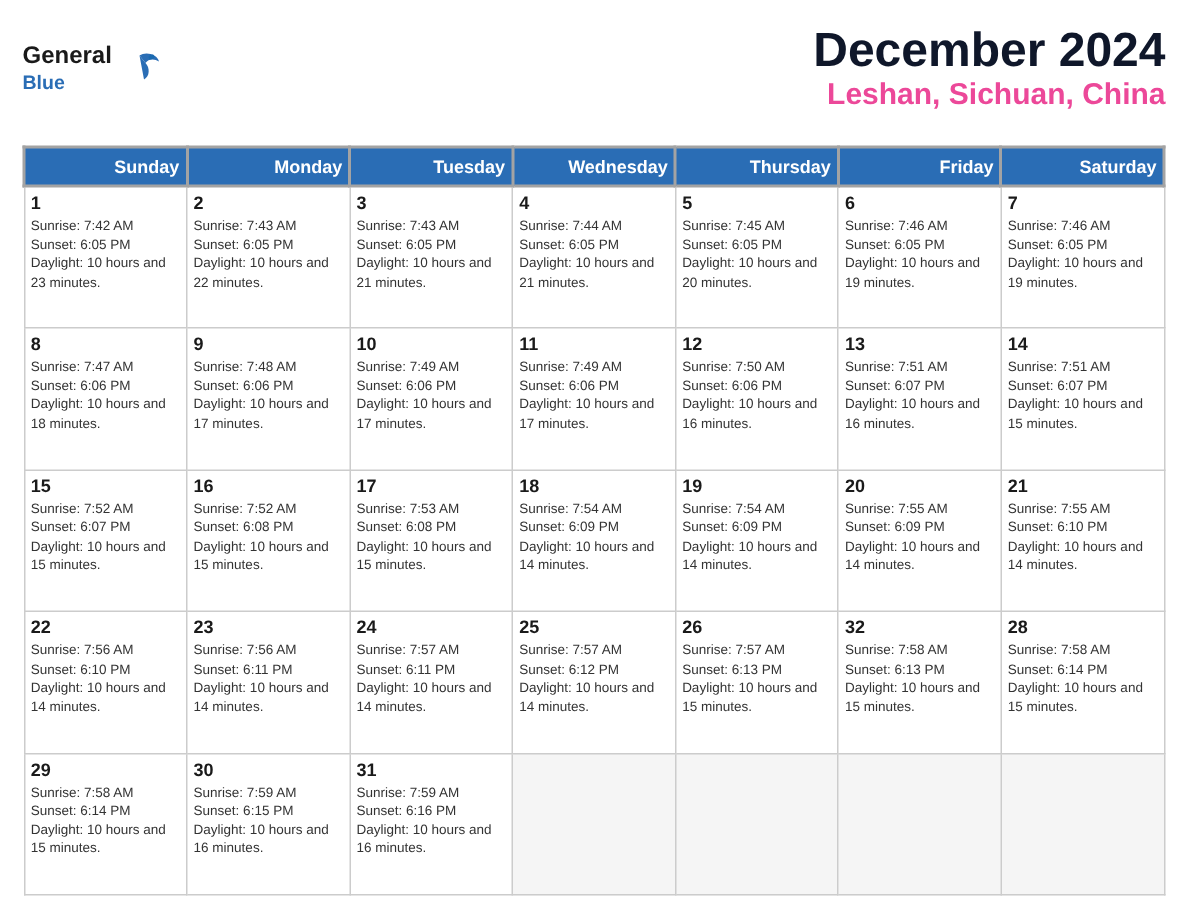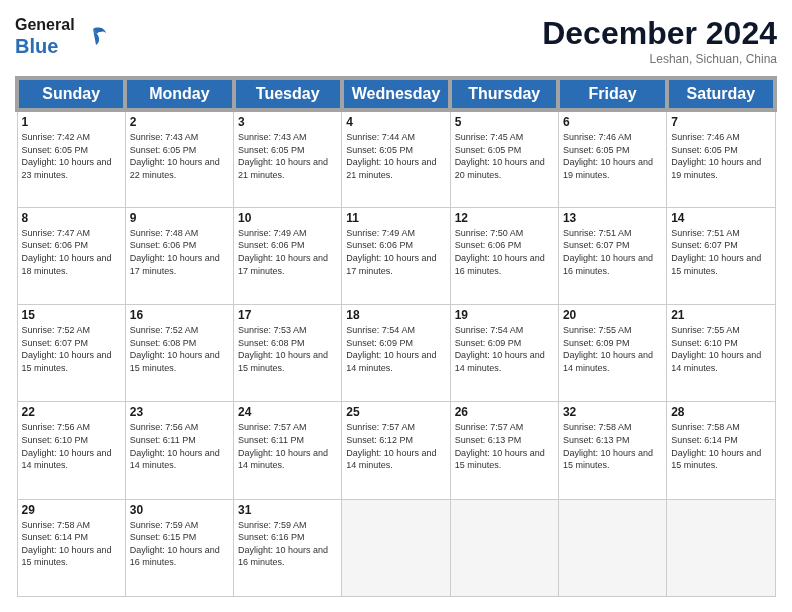--- a/index.html
+++ b/index.html
@@ -13,54 +13,55 @@
     .page {
       width: 792px;
       height: 612px;
       padding: 15px;
       display: flex;
       flex-direction: column;
     }
     .header {
       display: flex;
       justify-content: space-between;
-      align-items: flex-start;
-      margin-bottom: 10px;
+      align-items: center;
+      margin-bottom: 22px;
     }
     .logo {
       display: flex;
       align-items: center;
     }
     .title-section {
       text-align: right;
     }
     .calendar-title {
       font-size: 32px;
       font-weight: bold;
       color: #0f172a;
     }
     .calendar-subtitle {
-      font-size: 12px;
-      color: #737373;
+      font-size: 20px;
+      color: #ec4899;
+      font-weight: bold;
     }
     .calendar {
       flex: 1;
       border: 1px solid #ccc;
       border-collapse: collapse;
       width: 100%;
       table-layout: fixed;
     }
     .calendar th {
       background-color: #2a6db5;
       color: white;
       padding: 5px 4px;
-      font-size: 16px;
-      font-weight: bold;
-      text-align: center;
-      border: 4px solid #a3a3a3;
+      font-size: 12px;
+      font-weight: bold;
+      text-align: right;
+      border: 2px solid #a3a3a3;
     }
     .calendar td {
       border: 1px solid #ccc;
       vertical-align: top;
       padding: 3px 4px;
       font-size: 9.5px;
       color: #333;
       height: 85px;
       background: #fff;
     }
@@ -81,21 +82,21 @@
   </style>
 </head>
 <body>
 
 <div class="page">
   <div class="header">
     <div class="logo">
     <div style="display:flex; align-items:center; gap:4px;">
       <div style="text-align:left;">
         <div style="font-size:16px; font-weight:bold; color:#1a1a1a; line-height:1.2;">General</div>
-        <div style="font-size:20px; font-weight:bold; color:#2a6db5; line-height:1.2;">Blue</div>
+        <div style="font-size:13px; font-weight:bold; color:#2a6db5; line-height:1.2;">Blue</div>
       </div>
       <svg width="28" height="28" viewBox="0 0 28 28">
         <path d="M14 6 C18 3, 26 5, 27 10 C24 8, 20 8, 18 11 L14 6Z" fill="#2a6db5"></path>
         <path d="M18 11 C21 14, 21 20, 17 22 L14 6Z" fill="#2a6db5"></path>
         <ellipse cx="22" cy="7" rx="2" ry="1.5" fill="#1a6ab0" transform="rotate(-20,22,7)"></ellipse>
       </svg>
     </div>
   </div>
     <div class="title-section">
       <div class="calendar-title">December 2024</div>

